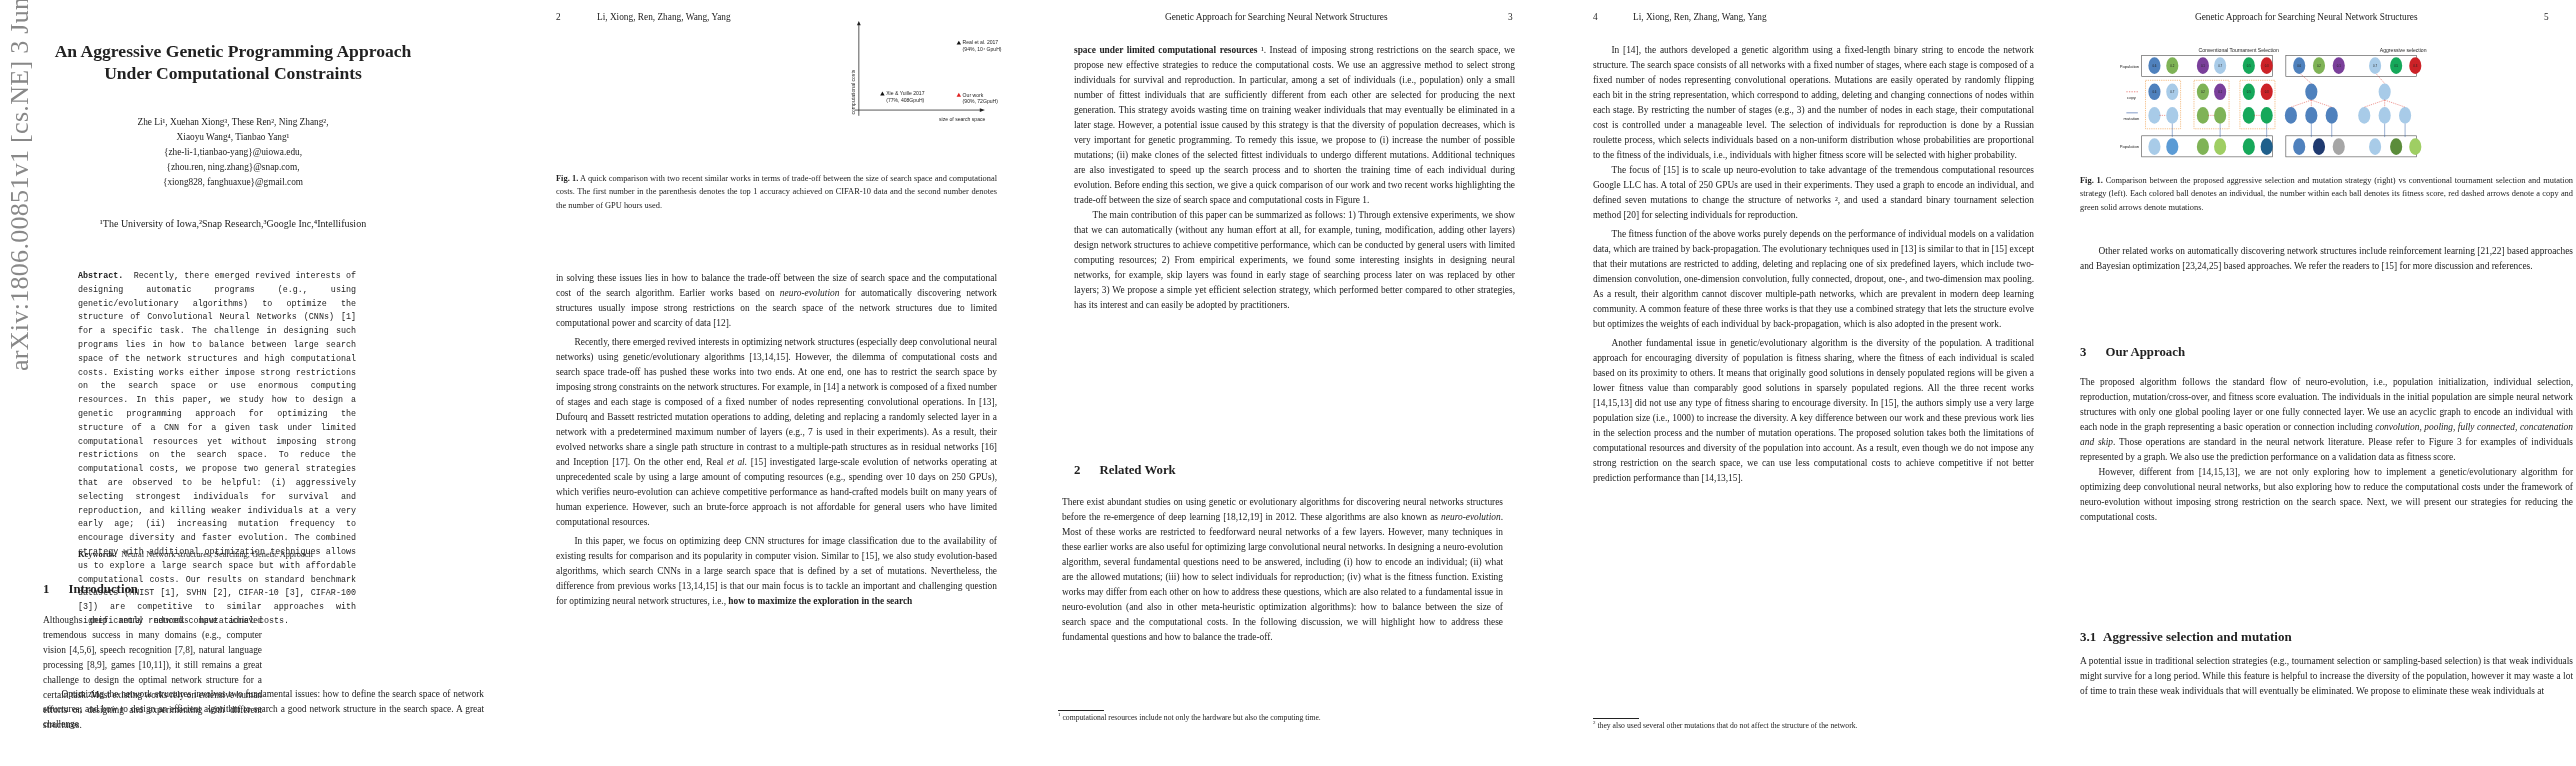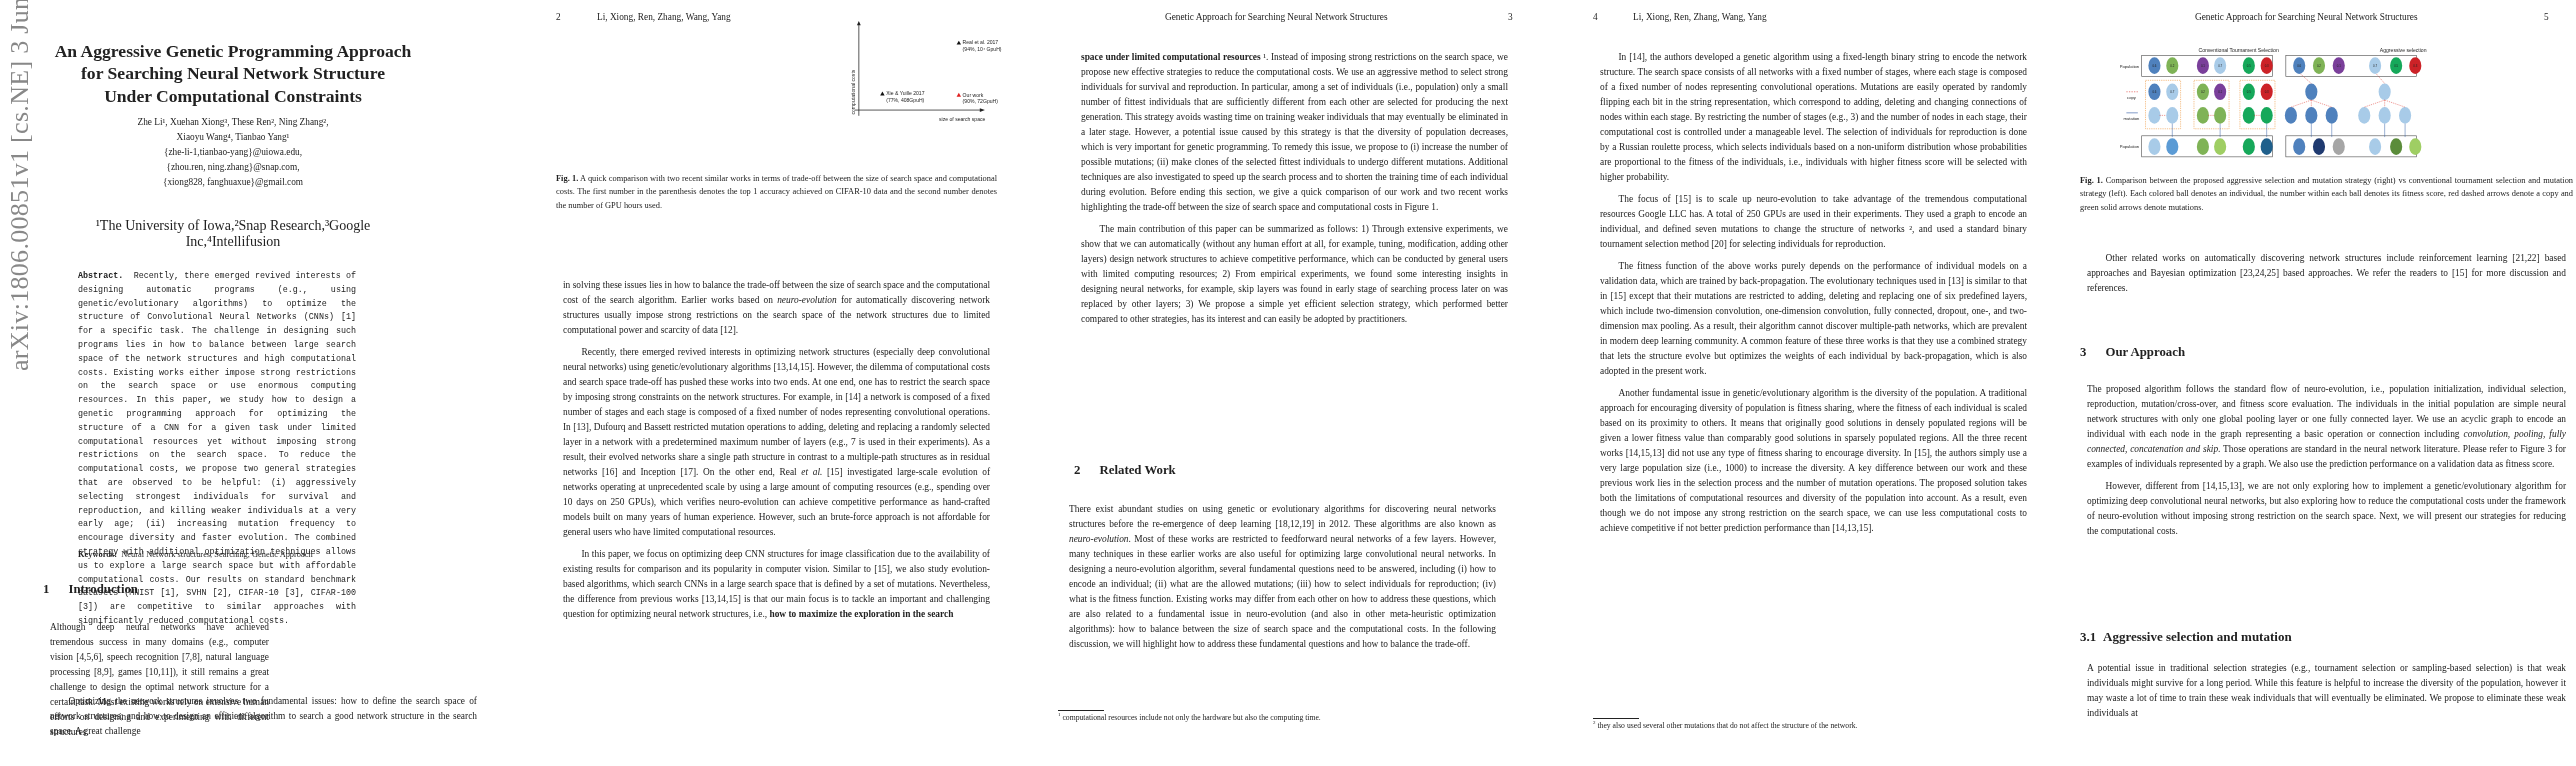--- a/index.html
+++ b/index.html
@@ -7,28 +7,28 @@
   .page{position:absolute;top:0;height:766px;background:#fff;}
   .p1{left:0;width:515px;}
   .p2{left:515px;width:515px;}
   .p3{left:1029px;width:515px;}
   .p4{left:1544px;width:515px;}
   .p5{left:2058px;width:518px;}
   .arxiv{position:absolute;left:5.1px;top:12.8px;width:38px;height:358px;}
   .arxiv span{position:absolute;left:0;top:358px;transform-origin:0 0;transform:rotate(-90deg);white-space:nowrap;font-family:"Liberation Serif",serif;font-size:26px;color:#888;letter-spacing:0.3px;}
   .title{position:absolute;left:48px;top:40px;width:370px;text-align:center;font-family:"Liberation Serif",serif;font-weight:bold;font-size:17.6px;line-height:22.3px;color:#222;}
   .authors{position:absolute;left:48px;top:115px;width:370px;text-align:center;font-family:"Liberation Serif",serif;font-size:9.3px;line-height:15px;}
-  .affil{position:absolute;left:48px;top:218px;width:370px;text-align:center;font-family:"Liberation Serif",serif;font-size:14px;}
+  .affil{position:absolute;left:48px;top:218px;width:370px;text-align:center;font-family:"Liberation Serif",serif;font-size:10px;}
   .abstract{position:absolute;left:78px;top:270px;width:278px;font-family:Liberation Mono, monospace;font-size:8.4px;line-height:13.8px;text-align:justify;}
   .abstract b{font-weight:bold;}
   .keywords{position:absolute;left:78px;top:550px;width:294px;font-family:"Liberation Serif",serif;font-size:8.4px;}
   .sec{position:absolute;font-family:"Liberation Serif",serif;font-weight:bold;font-size:12.8px;}
   .sec .num{display:inline-block;width:25.5px;}
   .body{position:absolute;font-family:"Liberation Serif",serif;font-size:9.4px;line-height:15px;text-align:justify;}
-  .body p{margin:7px;text-indent:0;}
+  .body p{margin:0;text-indent:0;}
   .body p.ind{text-indent:18.5px;}
   .runhead{position:absolute;top:11.5px;font-family:"Liberation Serif",serif;font-size:9.3px;}
   .pnum{position:absolute;top:11.5px;font-family:"Liberation Serif",serif;font-size:9.3px;}
   .caption{position:absolute;font-family:"Liberation Serif",serif;font-size:8.4px;line-height:13.4px;text-align:justify;}
   .caption b{font-weight:bold;}
   .footnote{position:absolute;font-family:"Liberation Serif",serif;font-size:7.7px;}
   .fnrule{position:absolute;height:0.6px;background:#222;width:46px;}
   .fig1{position:absolute;left:281px;top:19px;width:211px;height:121px;}
   .fig1 .lbl{font-family:"Liberation Sans",sans-serif;font-size:8px;fill:#222;}
   .fig2{position:absolute;left:2120px;top:38px;width:456px;height:128px;}
@@ -39,21 +39,20 @@
 </style>
 </head>
 <body>
 
 <div class="page p1">
   <div class="arxiv">
       <span>arXiv:1806.00851v1  [cs.NE]  3 Jun 2018</span>
     </div>
   <div class="title">
     <div>An Aggressive Genetic Programming Approach</div>
-    <div>for Searching Neural Network Structure</div>
     <div>Under Computational Constraints</div>
   </div>
   <div class="authors">
     <div>Zhe Li¹, Xuehan Xiong³, These Ren², Ning Zhang²,</div>
     <div>Xiaoyu Wang⁴, Tianbao Yang¹</div>
     <div>{zhe-li-1,tianbao-yang}@uiowa.edu,</div>
     <div>{zhou.ren, ning.zhang}@snap.com,</div>
     <div>{xiong828, fanghuaxue}@gmail.com</div>
   </div>
   <div class="affil">¹The University of Iowa,²Snap Research,³Google Inc,⁴Intellifusion</div>

